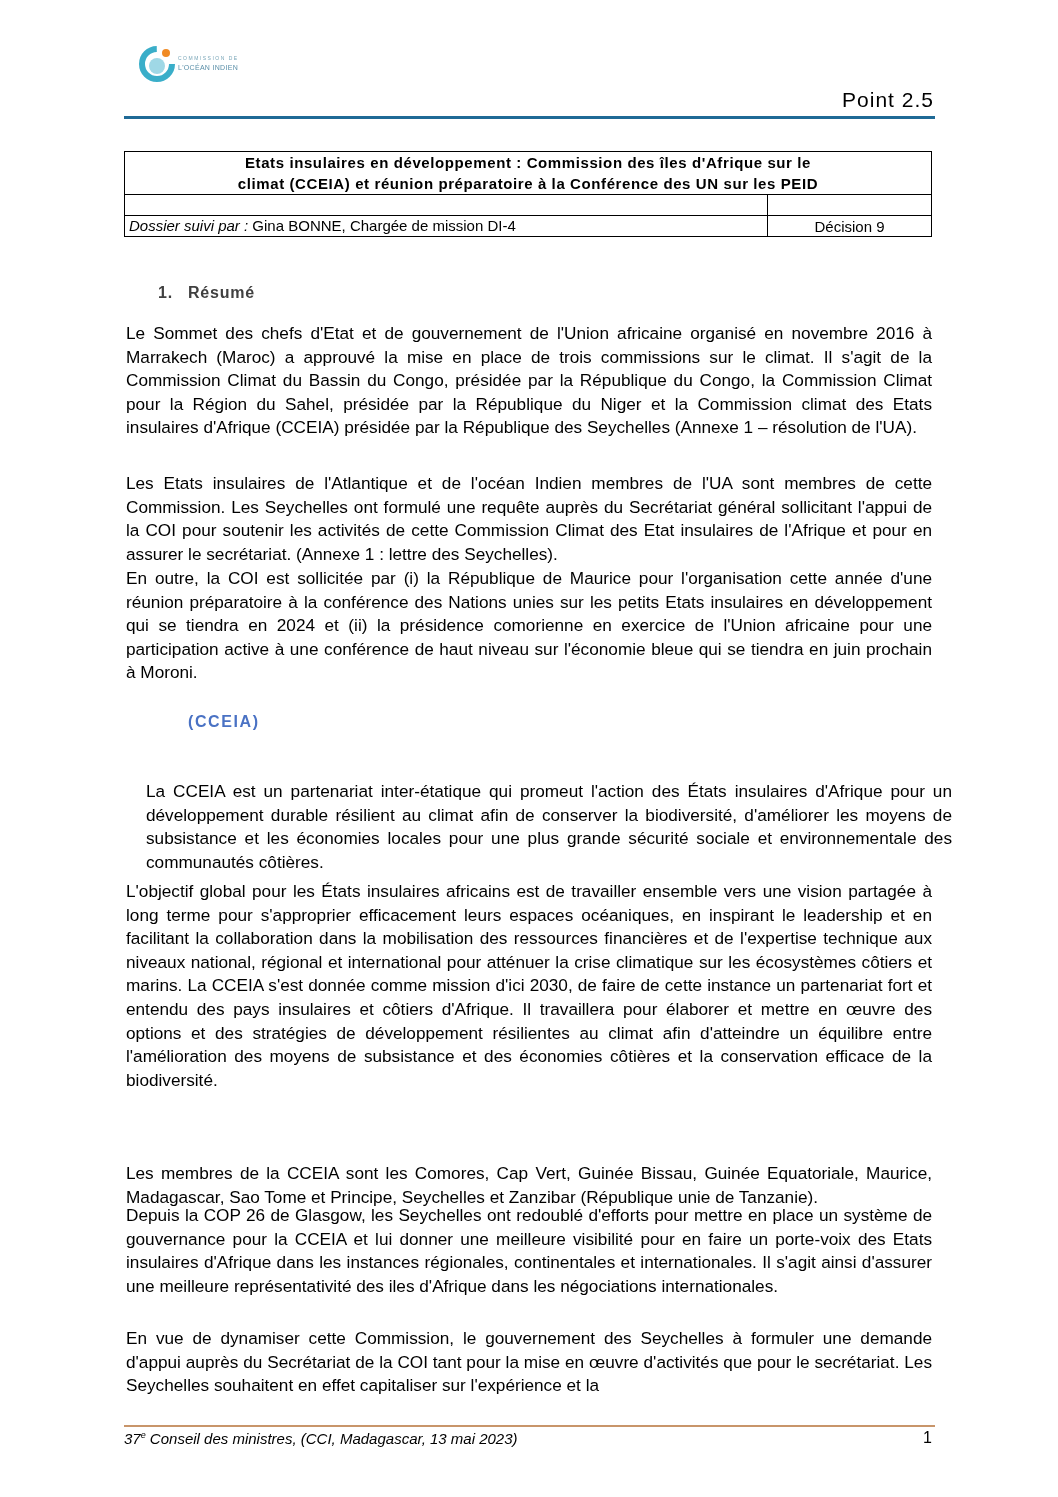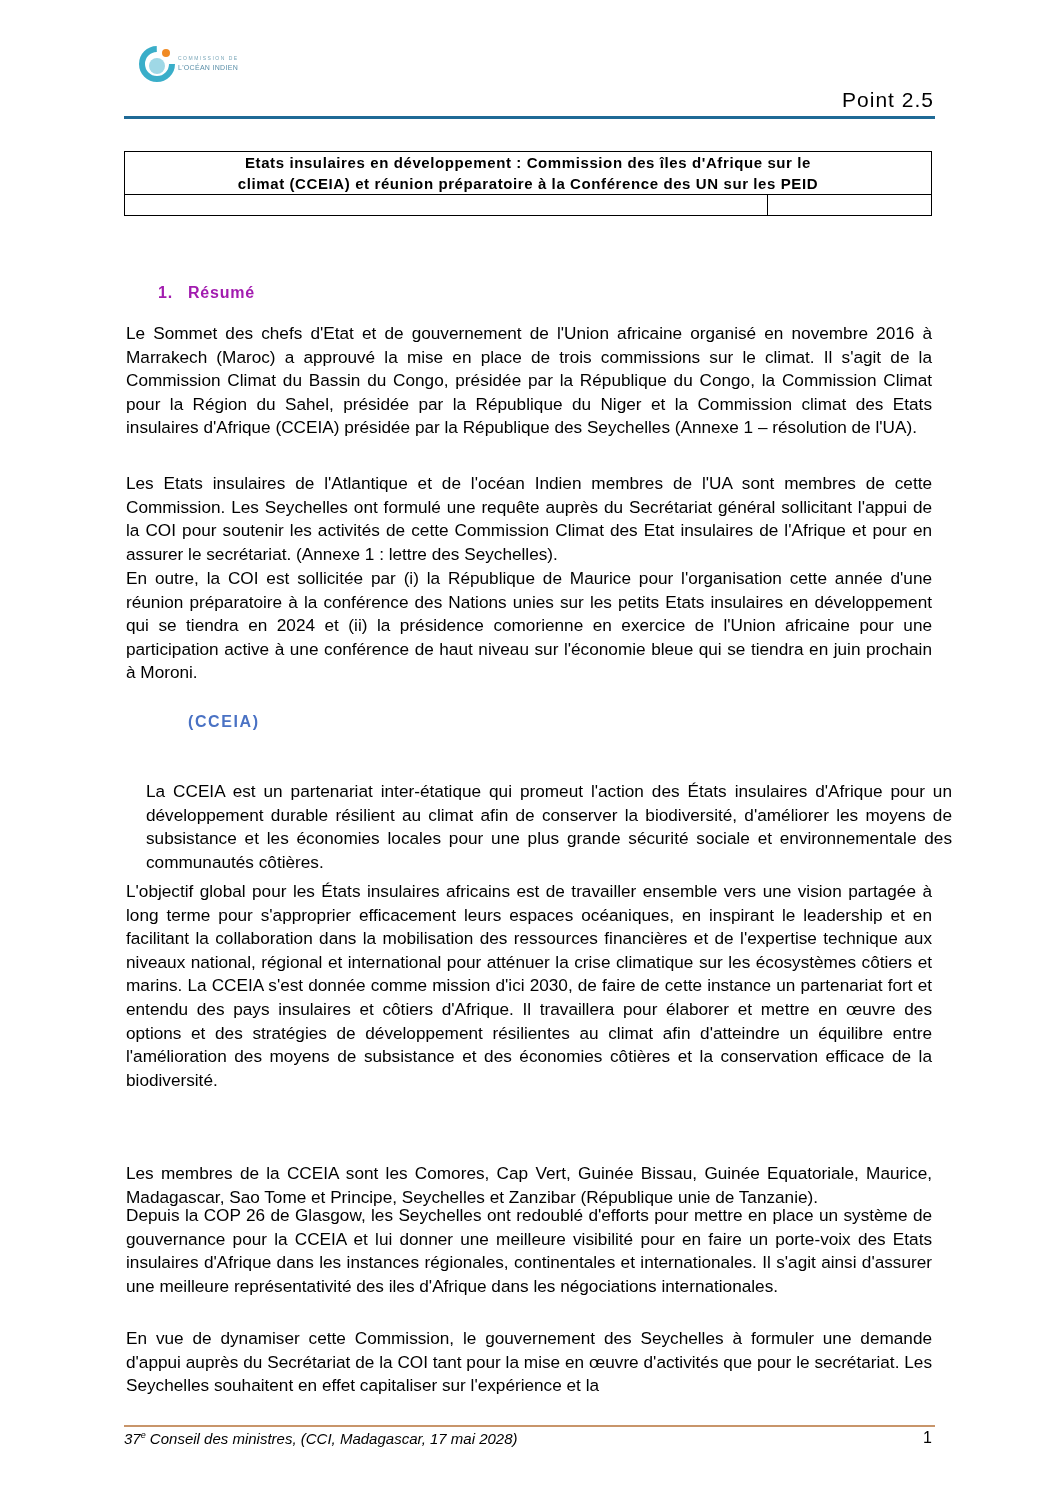--- a/index.html
+++ b/index.html
@@ -12,21 +12,21 @@
   .logo-text .small { font-size: 5px; letter-spacing: 1.5px; color: #7aa6b8; }
   .point { right: 124px; top: 88px; font-size: 21px; font-weight: normal; letter-spacing: 1px; }
   .topline { left: 124px; top: 116px; width: 811px; height: 3px; background: #1f6a96; }
   table.hdr { position: absolute; left: 124px; top: 151px; width: 808px; border-collapse: collapse; }
   table.hdr td { border: 1.5px solid #000; font-size: 15px; padding: 0 4px; }
   td.title { text-align: center; font-weight: bold; line-height: 21px; padding: 1px 4px 2px; letter-spacing: 0.6px; }
   td.empty { height: 20px; }
   td.dossier { height: 20px; line-height: 20px; }
   td.decision { text-align: center; width: 155px; }
   .h1 { left: 158px; font-weight: bold; font-size: 16px; letter-spacing: 0.8px; }
-  .h1.blue1 { color: #a21caf; }
+  .h1.blue1 { color: #404040; }
   .h1.blue2 { color: #4a72c4; }
   .h1 .num { display: inline-block; width: 30px; }
   .para { left: 126px; width: 806px; font-size: 17.2px; line-height: 23.6px; text-align: justify; }
   .botline { left: 124px; top: 1425px; width: 811px; height: 2px; background: #c8956a; }
   .footer { left: 124px; top: 1430px; font-size: 15px; font-style: italic; }
   .footer sup { font-size: 9px; }
   .pagenum { right: 126px; top: 1429px; font-size: 16px; }
 </style>
 </head>
 <body>
@@ -51,20 +51,24 @@
       <tr>
     <td colspan="2" class="title">
       <div>Etats insulaires en développement : Commission des îles d'Afrique sur le</div>
       <div>climat (CCEIA) et réunion préparatoire à la Conférence des UN sur les PEID</div>
     </td>
   </tr>
   <tr>
     <td class="empty"></td>
     <td class="empty decision"></td>
   </tr>
+  <tr>
+    <td class="dossier"><i>Dossier suivi par :</i><span> Gina BONNE, Chargée de mission DI-4</span></td>
+    <td class="decision">Décision 9</td>
+  </tr>
 </tbody>
   </table>
 
 <div class="abs h1 blue1" style="top:284px;">
   <span class="num">1.</span><span>Résumé</span>
 </div>
 
 <div class="abs para" style="top:322px;">Le Sommet des chefs d'Etat et de gouvernement de l'Union africaine organisé en novembre 2016 à Marrakech (Maroc) a approuvé la mise en place de trois commissions sur le climat. Il s'agit de la Commission Climat du Bassin du Congo, présidée par la République du Congo, la Commission Climat pour la Région du Sahel, présidée par la République du Niger et la Commission climat des Etats insulaires d'Afrique (CCEIA) présidée par la République des Seychelles (Annexe 1 – résolution de l'UA).</div>
 <div class="abs para" style="top:472px;">Les Etats insulaires de l'Atlantique et de l'océan Indien membres de l'UA sont membres de cette Commission. Les Seychelles ont formulé une requête auprès du Secrétariat général sollicitant l'appui de la COI pour soutenir les activités de cette Commission Climat des Etat insulaires de l'Afrique et pour en assurer le secrétariat. (Annexe 1 : lettre des Seychelles).</div>
 <div class="abs para" style="top:567px;">En outre, la COI est sollicitée par (i) la République de Maurice pour l'organisation cette année d'une réunion préparatoire à la conférence des Nations unies sur les petits Etats insulaires en développement qui se tiendra en 2024 et (ii) la présidence comorienne en exercice de l'Union africaine pour une participation active à une conférence de haut niveau sur l'économie bleue qui se tiendra en juin prochain à Moroni.</div>
@@ -73,14 +77,14 @@
   <div style="padding-left:30px;">(CCEIA)</div>
 </div>
 
 <div class="abs para" style="top:780px;margin-left:20px;">La CCEIA est un partenariat inter-étatique qui promeut l'action des États insulaires d'Afrique pour un développement durable résilient au climat afin de conserver la biodiversité, d'améliorer les moyens de subsistance et les économies locales pour une plus grande sécurité sociale et environnementale des communautés côtières.</div>
 <div class="abs para" style="top:880px;">L'objectif global pour les États insulaires africains est de travailler ensemble vers une vision partagée à long terme pour s'approprier efficacement leurs espaces océaniques, en inspirant le leadership et en facilitant la collaboration dans la mobilisation des ressources financières et de l'expertise technique aux niveaux national, régional et international pour atténuer la crise climatique sur les écosystèmes côtiers et marins. La CCEIA s'est donnée comme mission d'ici 2030, de faire de cette instance un partenariat fort et entendu des pays insulaires et côtiers d'Afrique. Il travaillera pour élaborer et mettre en œuvre des options et des stratégies de développement résilientes au climat afin d'atteindre un équilibre entre l'amélioration des moyens de subsistance et des économies côtières et la conservation efficace de la biodiversité.</div>
 <div class="abs para" style="top:1126px;margin-top:36px;">Les membres de la CCEIA sont les Comores, Cap Vert, Guinée Bissau, Guinée Equatoriale, Maurice, Madagascar, Sao Tome et Principe, Seychelles et Zanzibar (République unie de Tanzanie).</div>
 <div class="abs para" style="top:1204px;">Depuis la COP 26 de Glasgow, les Seychelles ont redoublé d'efforts pour mettre en place un système de gouvernance pour la CCEIA et lui donner une meilleure visibilité pour en faire un porte-voix des Etats insulaires d'Afrique dans les instances régionales, continentales et internationales. Il s'agit ainsi d'assurer une meilleure représentativité des iles d'Afrique dans les négociations internationales.</div>
 <div class="abs para" style="top:1327px;">En vue de dynamiser cette Commission, le gouvernement des Seychelles à formuler une demande d'appui auprès du Secrétariat de la COI tant pour la mise en œuvre d'activités que pour le secrétariat. Les Seychelles souhaitent en effet capitaliser sur l'expérience et la</div>
 
 <div class="abs botline"></div>
-<div class="abs footer"><span>37</span><sup>e</sup><span> Conseil des ministres, (CCI, Madagascar, 17 mai 2028)</span></div>
+<div class="abs footer"><span>37</span><sup>e</sup><span> Conseil des ministres, (CCI, Madagascar, 13 mai 2023)</span></div>
 <div class="abs pagenum">1</div>
 
 </body></html>

